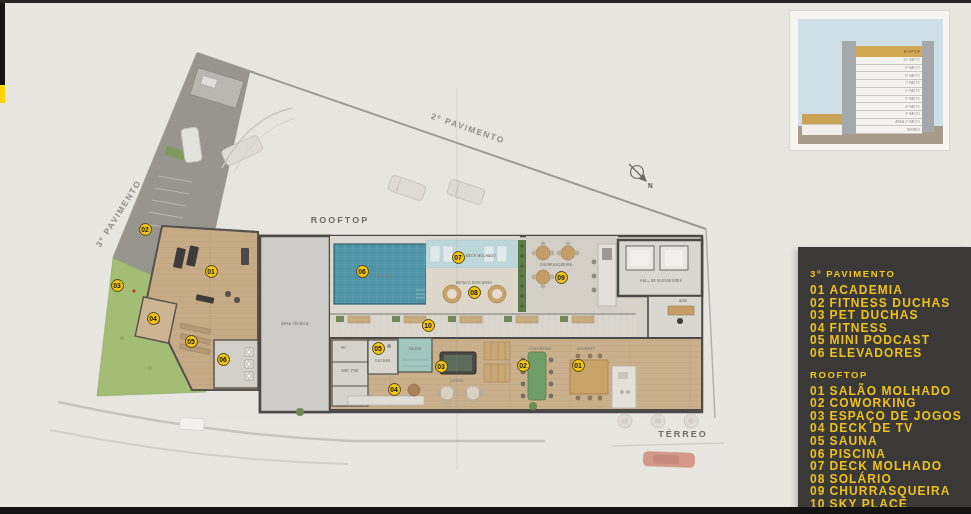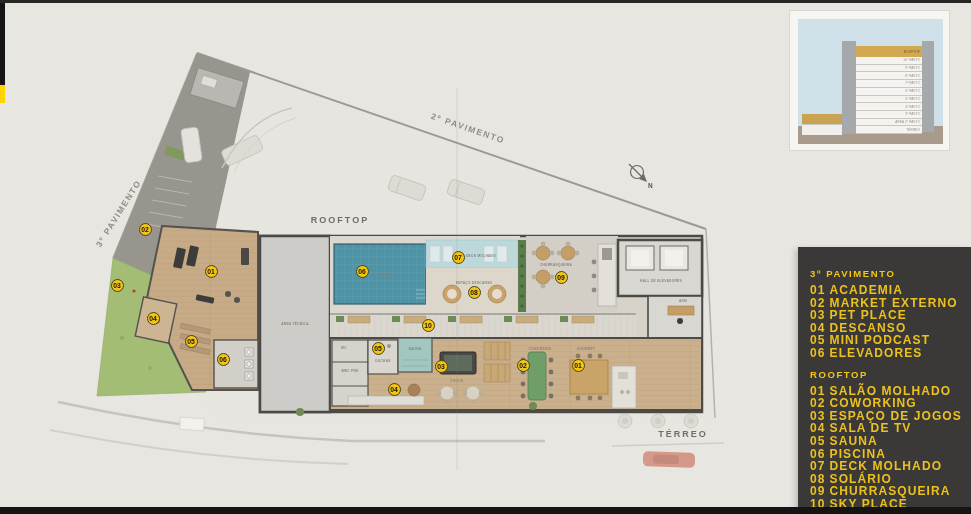--- a/index.html
+++ b/index.html
@@ -481,30 +481,30 @@
           </div>
         </div>
       <div class="inset-annex-amber"></div>
       <div class="inset-annex-white"></div>
     </div>
   </div>
 
   <aside class="legend" id="legend-panel">
       <div class="legend-title">3º PAVIMENTO</div>
       <div class="legend-item"><span class="num">01</span><span>ACADEMIA</span></div>
-      <div class="legend-item"><span class="num">02</span><span>MARKET EXTERNO</span></div>
-      <div class="legend-item"><span class="num">03</span><span>PET PLACE</span></div>
-      <div class="legend-item"><span class="num">04</span><span>DESCANSO</span></div>
+      <div class="legend-item"><span class="num">02</span><span>FITNESS DUCHAS</span></div>
+      <div class="legend-item"><span class="num">03</span><span>PET DUCHAS</span></div>
+      <div class="legend-item"><span class="num">04</span><span>FITNESS</span></div>
       <div class="legend-item"><span class="num">05</span><span>MINI PODCAST</span></div>
       <div class="legend-item"><span class="num">06</span><span>ELEVADORES</span></div>
       <div class="legend-title second">ROOFTOP</div>
       <div class="legend-item"><span class="num">01</span><span>SALÃO MOLHADO</span></div>
       <div class="legend-item"><span class="num">02</span><span>COWORKING</span></div>
       <div class="legend-item"><span class="num">03</span><span>ESPAÇO DE JOGOS</span></div>
-      <div class="legend-item"><span class="num">04</span><span>SALA DE TV</span></div>
+      <div class="legend-item"><span class="num">04</span><span>DECK DE TV</span></div>
       <div class="legend-item"><span class="num">05</span><span>SAUNA</span></div>
       <div class="legend-item"><span class="num">06</span><span>PISCINA</span></div>
       <div class="legend-item"><span class="num">07</span><span>DECK MOLHADO</span></div>
       <div class="legend-item"><span class="num">08</span><span>SOLÁRIO</span></div>
       <div class="legend-item"><span class="num">09</span><span>CHURRASQUEIRA</span></div>
       <div class="legend-item"><span class="num">10</span><span>SKY PLACE</span></div>
     </aside>
 
   <div class="bar-top"></div>
   <div class="bar-left-black"></div>

